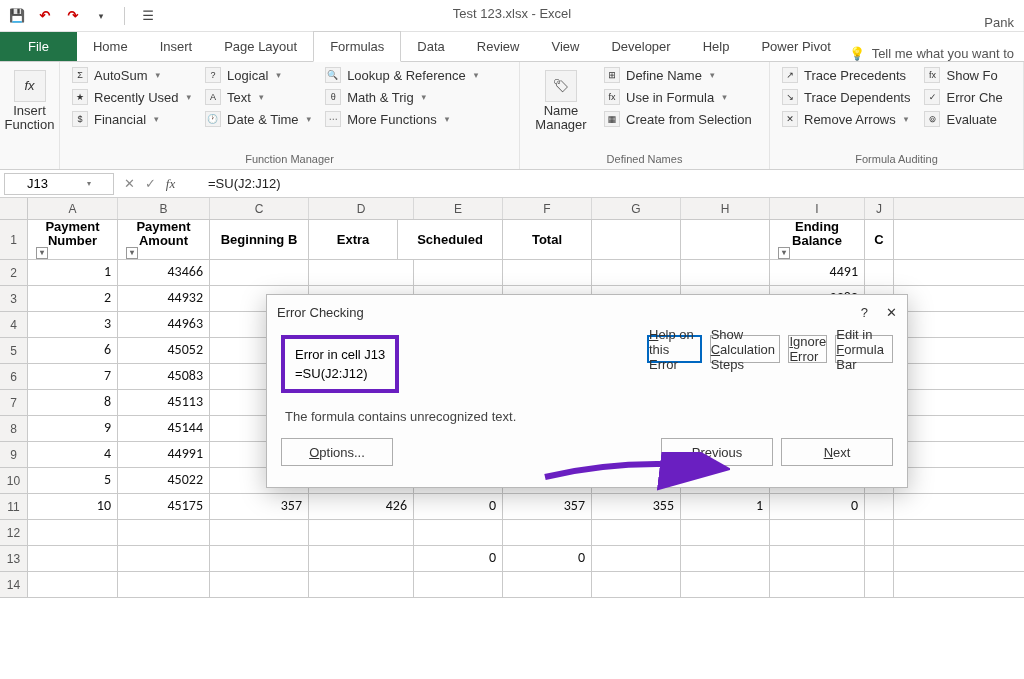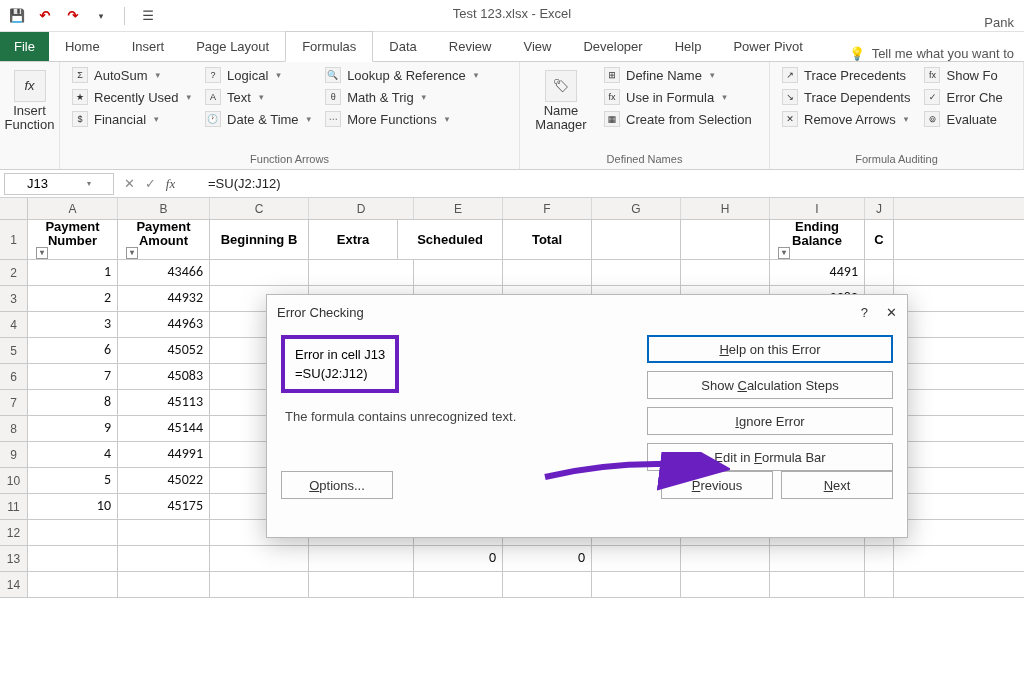--- a/index.html
+++ b/index.html
@@ -7,21 +7,21 @@
 
 
 .qat { height:32px; background:#fff; border-bottom:1px solid #e1e1e1; display:flex; align-items:center; padding:0 8px; gap:10px; color:#444; }
 .qat .qicon { width:18px; height:18px; display:flex; align-items:center; justify-content:center; }
 .qat .sep { width:1px; height:18px; background:#ccc; margin:0 4px; }
 .title-center { position:absolute; left:50%; transform:translateX(-50%); top:6px; color:#555; font-weight:500; pointer-events:none; }
 .user-right { position:absolute; right:10px; top:6px; color:#555;margin-top:9px; }
 
 
 .tabs { height:30px; display:flex; align-items:flex-end; border-bottom:1px solid #d0d0d0; padding-left:0; background:#fff; }
-.file-tab { background:#217346; color:#fff; padding:7px 14px; font-weight:500; }
+.file-tab { background:#217346; color:#fff; padding:7px 28px; font-weight:500; }
 .tab { padding:7px 16px; color:#444; cursor:pointer; }
 .tab.active { border:1px solid #d0d0d0; border-bottom:1px solid #fff; background:#fff; margin-bottom:-1px; }
 .tell-me { margin-left:auto; display:flex; align-items:center; padding-right:10px; color:#555; gap:6px; }
 
 
 .ribbon { height:108px; display:flex; border-bottom:1px solid #d0d0d0; background:#f9f9f9; }
 .rgroup { display:flex; flex-direction:column; padding:4px 10px 2px; border-right:1px solid #e4e4e4; }
 .rgroup-items { display:flex; gap:10px; flex:1; }
 .rgroup-label { text-align:center; color:#666; font-size:11px; padding:2px 0; }
 .rbtn-large { display:flex; flex-direction:column; align-items:center; gap:2px; padding:4px; color:#333; max-width:62px; text-align:center; line-height:1.1; }
@@ -46,30 +46,30 @@
 .ch { border-right:1px solid #d8d8d8; text-align:center; color:#555; font-size:12px; display:flex; align-items:center; justify-content:center; }
 .col-A{width:90px;} .col-B{width:92px;} .col-C{width:99px;} .col-D{width:105px;} .col-E{width:89px;} .col-F{width:89px;} .col-G{width:89px;} .col-H{width:89px;} .col-I{width:95px;} .col-J{width:29px;}
 .row { display:flex; height:26px; border-bottom:1px solid #c9c9c9; }
 .cell { border-right:1px solid #c9c9c9; padding:3px 6px; text-align:right; color:#111; font-family:Calibri, sans-serif; font-size:14px; overflow:hidden; }
 .cell.hdr { font-weight:700; text-align:center; color:#000; font-size:14px; line-height:1.05; display:flex;flex-direction:column;justify-content:center;}
 .cell.hdr .filter { display:inline-block; width:12px; height:12px; border:1px solid #999; font-size:8px; line-height:10px; text-align:center; color:#666; margin-left:2px;}
 .header-row .cell { background:#fff; }
 .header-row1{height:40px;}
 
 
-.dialog { position:absolute; top:294px; left:266px; width:642px; height:244px; background:#fdfdfd; border:1px solid #b8b8b8; box-shadow:0 6px 24px rgba(0,0,0,0.25); z-index:50; }
+.dialog { position:absolute; top:294px; left:266px; width:642px; height:194px; background:#fdfdfd; border:1px solid #b8b8b8; box-shadow:0 6px 24px rgba(0,0,0,0.25); z-index:50; }
 .dlg-title { height:34px; display:flex; align-items:center; padding:0 10px; justify-content:space-between; color:#333; }
 .dlg-title .right { display:flex; gap:18px; align-items:center; }
 .dlg-body { display:flex; padding:6px 14px 0 14px; gap:14px; }
 .dlg-left { flex:1; }
 .err-box { border:4px solid #6a1fc1; padding:6px 10px; display:inline-block; margin-bottom:16px; }
 .err-box div { padding:2px 0; }
 .err-type { font-weight:400; color:#333; margin:6px 0 6px 4px; }
 .err-desc { color:#444; margin:0 0 14px 4px; }
-.dlg-right { width:246px; display:flex; flex-direction:column; gap:8px; }
+.dlg-right { width:246px; display:flex; flex-direction:row; gap:8px; }
 .dbtn { border:1px solid #adadad; background:#fdfdfd; height:28px; display:flex; align-items:center; justify-content:center; color:#333; }
 .dbtn.primary { border:2px solid #0067c0;}
 .dlg-footer { display:flex; justify-content:space-between; padding:0 14px 12px; align-items:flex-end; }
 .dlg-footer .nav { display:flex; gap:8px; }
 .dlg-footer .dbtn { width:112px;}
 .options-btn { width:100px;}
 
 
 .arrow-ann { position:absolute; z-index:60; pointer-events:none; }
 
@@ -164,21 +164,21 @@
             <span>Math &amp; Trig</span>
             <span class="drop">▾</span>
           </div>
         <div class="rbtn">
             <span class="ricon-s">⋯</span>
             <span>More Functions</span>
             <span class="drop">▾</span>
           </div>
       </div>
     </div>
-    <div class="rgroup-label">Function Arrows</div>
+    <div class="rgroup-label">Function Manager</div>
   </div>
   <div class="rgroup" style="flex:0 0 250px;">
     <div class="rgroup-items">
       <div class="rbtn-large">
         <span class="ricon">🏷</span>
         <span>Name Manager</span>
       </div>
       <div class="rcol">
         <div class="rbtn">
             <span class="ricon-s">⊞</span>

